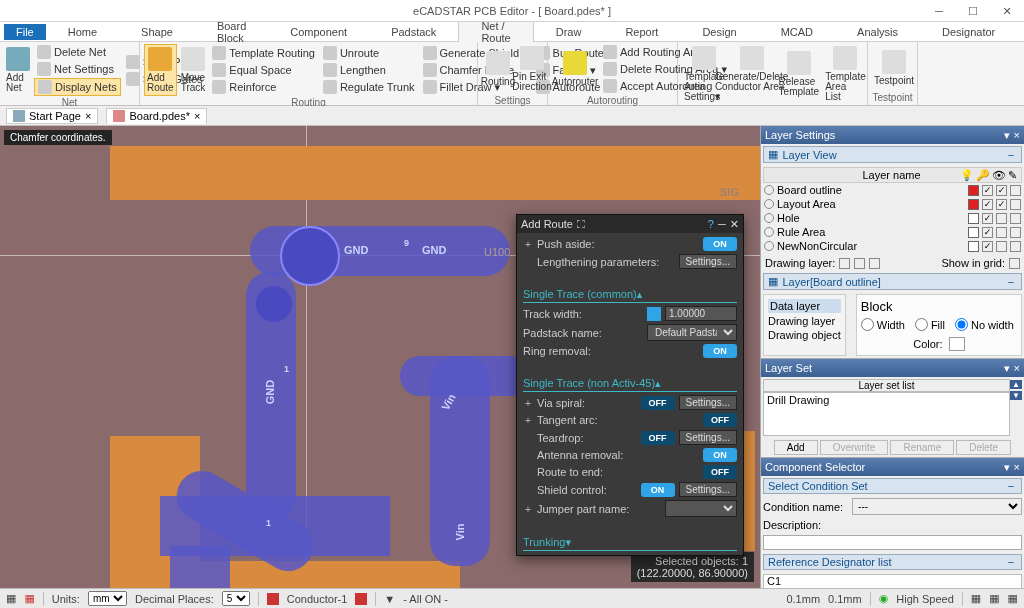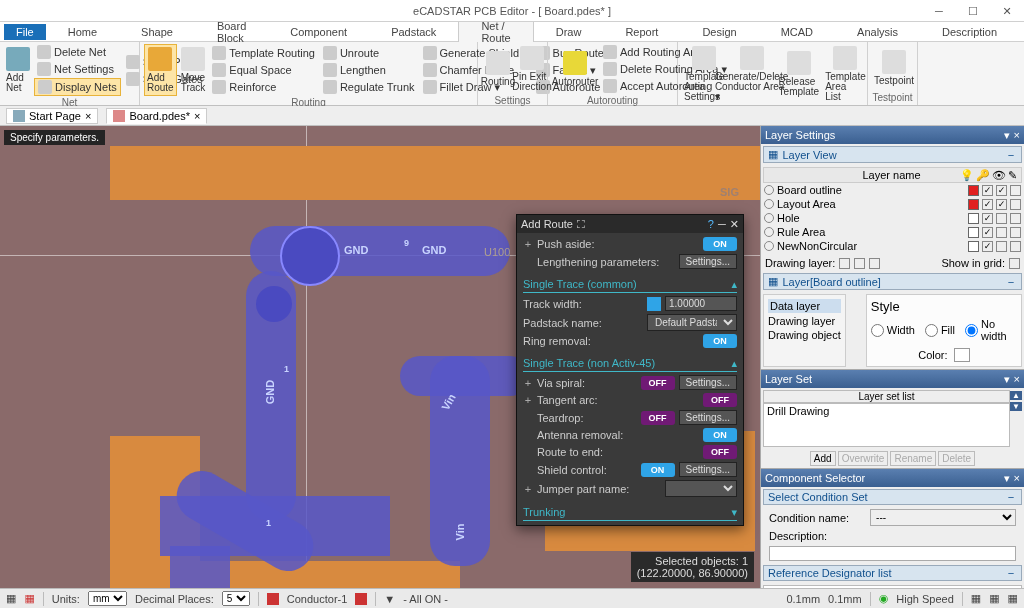--- a/index.html
+++ b/index.html
@@ -45,52 +45,52 @@
 .layertbl{margin:2px;font-size:10px}
 .layertbl .lhdr{display:flex;align-items:center;background:#e8e8e8;border:1px solid #ccc;padding:1px}
 .layertbl .lhdr span{flex:1}
 .layertbl .lrow{display:flex;align-items:center;padding:1px;gap:3px}
 .layertbl .lrow .rad{width:10px;height:10px;border:1px solid #888;border-radius:50%}
 .layertbl .lrow .nm{flex:1}
 .layertbl .lrow .sw{width:11px;height:11px;border:1px solid #666}
 .layertbl .lrow .cb{width:11px;height:11px;border:1px solid #888;display:flex;align-items:center;justify-content:center;font-size:9px}
 .drawline{display:flex;align-items:center;gap:4px;padding:2px 4px;font-size:10px}
 .drawline .cb{width:11px;height:11px;border:1px solid #888}
-.stylebox{display:flex;margin:2px;gap:20px}
+.stylebox{display:flex;margin:2px;gap:10px}
 .stylebox .left{display:flex;flex-direction:column;gap:2px;font-size:10px;border:1px solid #ccc;padding:4px;background:#f4f4f4}
 .stylebox .right{flex:1;border:1px solid #ccc;padding:4px;background:#fcfcfc}
 .stylebox .styletitle{font-size:13px;margin-bottom:4px}
 .stylebox .radios{display:flex;gap:10px;font-size:10px}
 .stylebox .radios label{display:flex;align-items:center;gap:3px}
 .layersetbody{margin:2px}
 .layersetbody .lslist{border:1px solid #bbb;background:#fff;font-size:10px;height:44px;overflow:hidden}
 .layersetbody .lslist div{padding:1px 3px}
 .layersetbody .lsbtns{display:flex;gap:2px;margin-top:4px;justify-content:center}
-.layersetbody .lsbtns button{font-size:10px;padding:1px 3px;background:#eee;border:1px solid #bbb}
-.condrow{display:flex;align-items:center;gap:21px;padding:2px 8px;font-size:10px}
+.layersetbody .lsbtns button{font-size:10px;padding:1px 12px;background:#eee;border:1px solid #bbb}
+.condrow{display:flex;align-items:center;gap:9px;padding:2px 2px;font-size:10px}
 .condrow select,.condrow input{flex:1;font-size:10px;border:1px solid #aaa;padding:1px}
 .reflist{margin:2px;border:1px solid #bbb;background:#fff;font-size:10px;height:50px;overflow:auto}
 .reflist div{padding:0 3px}
 .statusbar{height:20px;background:#eaeaea;border-top:1px solid #bbb;display:flex;align-items:center;font-size:10px;color:#444;gap:8px;padding:0 6px}
 .statusbar .sep{width:1px;height:14px;background:#bbb}
 .statusbar .spacer{flex:1}
 
 .dlg{position:absolute;left:516px;top:88px;width:228px;background:#3a3a3a;color:#ddd;border:1px solid #111;box-shadow:0 4px 12px rgba(0,0,0,.5);font-size:10px}
 .dlgtitle{height:18px;background:#2a2a2a;display:flex;align-items:center;padding:0 4px;justify-content:space-between}
 .dlgtitle .t{display:flex;align-items:center;gap:4px}
 .dlgtitle .tbtns{display:flex;gap:4px}
 .dlgbody{padding:4px 6px;display:flex;flex-direction:column;gap:3px}
 .drow{display:flex;align-items:center;gap:4px}
 .drow .dlbl{flex:1;color:#ccc}
 .drow .exp{width:10px;text-align:center;color:#aaa}
 .toggle{width:34px;height:14px;border-radius:3px;background:#2fa4e7;color:#fff;font-size:9px;font-weight:bold;text-align:center;line-height:14px}
-.toggle.off{background:#701a75}
+.toggle.off{background:#0c4a6e}
 .dbtn{background:#555;border:1px solid #222;color:#ddd;padding:1px 6px;font-size:10px}
 .dinput{background:#555;border:1px solid #222;color:#ddd;padding:1px 3px;font-size:10px;width:72px}
-.dsection{color:#3fb8c8;font-size:10px;border-bottom:1px solid #3fb8c8;padding-bottom:1px;margin-top:6px;display:flex;justify-content:space-between}
+.dsection{color:#3fb8c8;font-size:10px;border-bottom:1px solid #3fb8c8;padding-bottom:1px;margin-top:16px;display:flex;justify-content:flex-start}
 .spinbtns{display:inline-flex;flex-direction:column;margin-left:auto}
 .spinbtns div{width:12px;height:9px;background:#3a5f90;color:#fff;font-size:8px;text-align:center;line-height:9px;margin:1px 0}
 .hdricons{display:flex;gap:4px;margin-left:auto}
 .hdric{width:12px;height:12px}
 .colsw{width:16px;height:14px;border:1px solid #999;background:#fff}
 input[type=radio]{margin:0}
 </style>
 </head>
 <body>
 
@@ -109,21 +109,21 @@
   <div class="tab">Shape</div>
   <div class="tab">Board Block</div>
   <div class="tab">Component</div>
   <div class="tab">Padstack</div>
   <div class="tab active">Net / Route</div>
   <div class="tab">Draw</div>
   <div class="tab">Report</div>
   <div class="tab">Design</div>
   <div class="tab">MCAD</div>
   <div class="tab">Analysis</div>
-  <div class="tab">Description</div>
+  <div class="tab">Designator</div>
   <div class="tab">View</div>
 </div>
 
 <div class="ribbon">
   <div class="rgroup" style="width:140px">
     <div class="rcontent">
       <div class="bigbtn">
           <div class="ic" style="background:#7ab"></div>
           <div class="lbl">Add Net</div>
         </div>
@@ -307,21 +307,21 @@
       <span>Board.pdes*</span>
       <span>×</span>
     </div>
 </div>
 
 <div class="main">
   <div class="canvas">
 
     <div style="position:absolute;left:0;top:129px;right:0;height:1px;background:rgba(255,255,255,.5)"></div>
     <div style="position:absolute;top:0;bottom:0;left:306px;width:1px;background:rgba(255,255,255,.5)"></div>
-    <div class="hint">Specify parameters.</div>
+    <div class="hint">Chamfer coordinates.</div>
 
     <div class="copper" style="left:110px;top:20px;width:650px;height:54px"></div>
     <div class="copper" style="left:110px;top:310px;width:90px;height:170px"></div>
     <div class="copper" style="left:160px;top:435px;width:300px;height:70px"></div>
     <div class="copper" style="left:545px;top:305px;width:210px;height:120px"></div>
 
     <div class="trace" style="left:250px;top:100px;width:260px;height:50px;border-radius:25px"></div>
     <div class="trace" style="left:246px;top:145px;width:50px;height:250px;border-radius:25px"></div>
     <div class="trace" style="left:170px;top:370px;width:150px;height:50px;transform:rotate(30deg);border-radius:25px"></div>
     <div class="trace" style="left:400px;top:230px;width:130px;height:40px;border-radius:20px"></div>
@@ -526,21 +526,21 @@
           <span>Layer[Board outline]</span>
           <span class="minus">−</span>
         </div>
       <div class="stylebox">
         <div class="left">
           <div style="background:#cde;padding:1px 2px">Data layer</div>
           <div>Drawing layer</div>
           <div>Drawing object</div>
         </div>
         <div class="right">
-          <div class="styletitle">Style</div>
+          <div class="styletitle">Block</div>
           <div class="radios">
             <label>
                 <input type="radio" name="st" style="">
                 <span>Width</span>
               </label>
             <label>
                 <input type="radio" name="st" style="">
                 <span>Fill</span>
               </label>
             <label>

